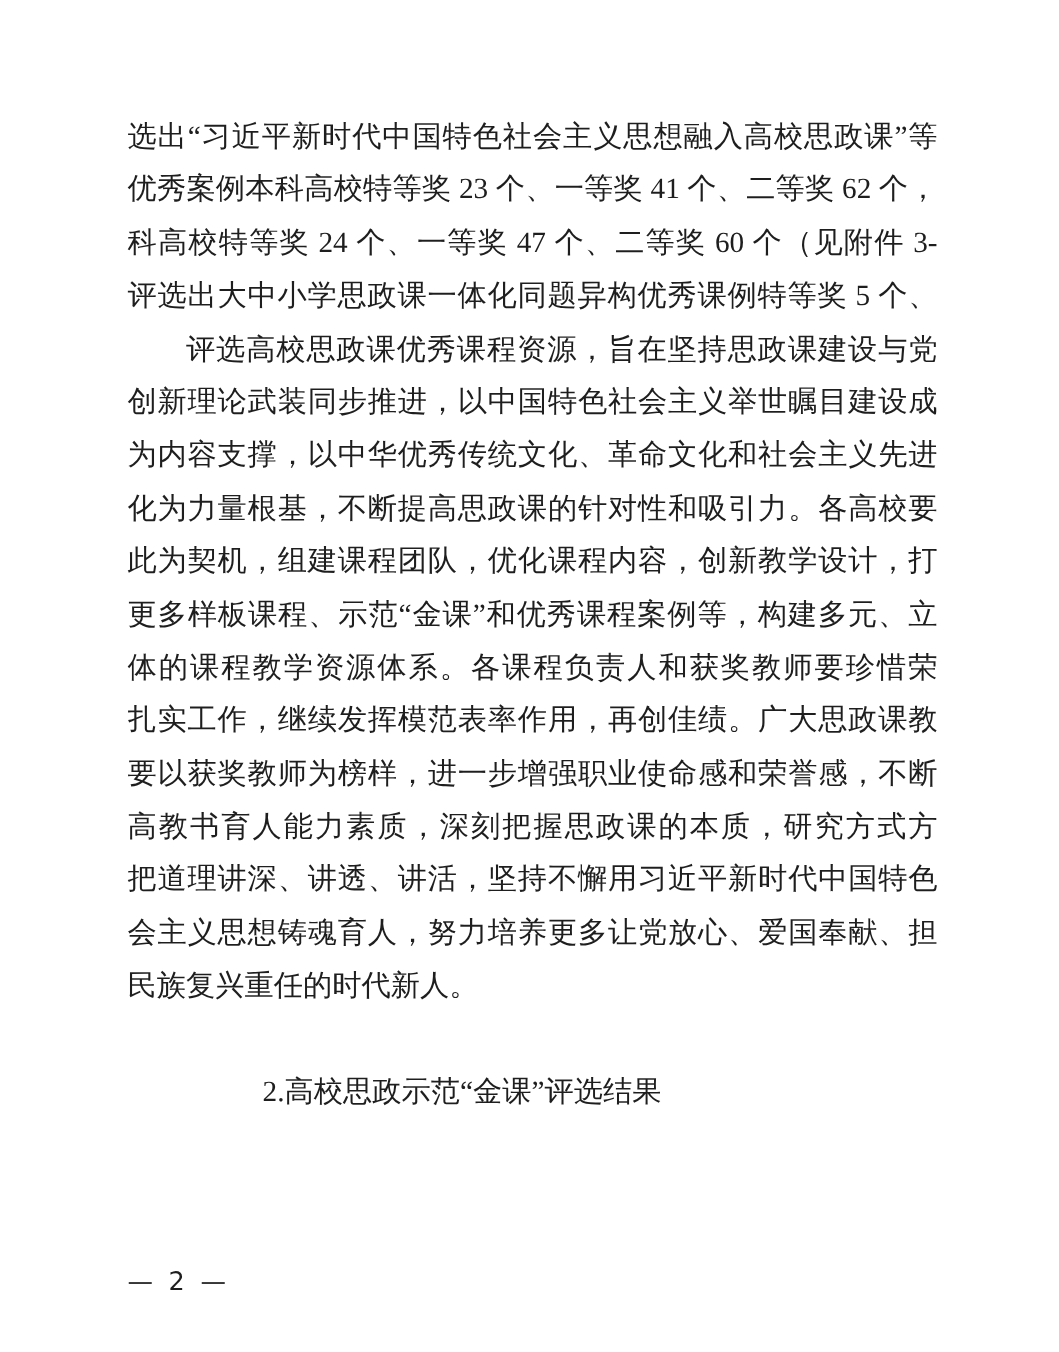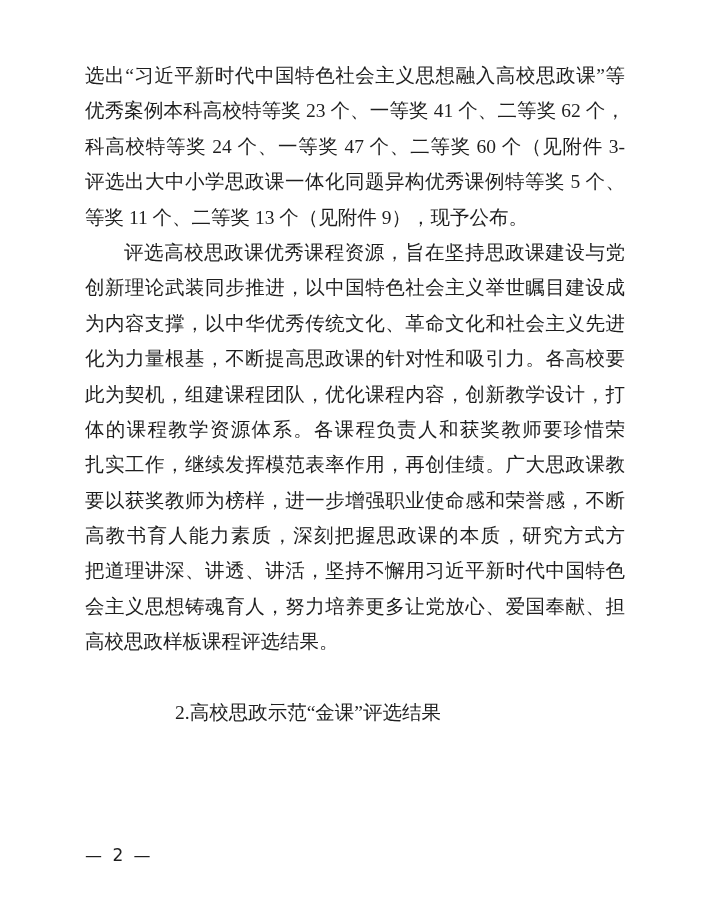--- a/index.html
+++ b/index.html
@@ -12,21 +12,21 @@
     width: 706px;
     height: 901px;
     background: #ffffff;
     overflow: hidden;
     font-family: "Liberation Serif", serif;
     color: #1e1e1e;
   }
   .text-block {
     position: absolute;
     left: 85px;
-    top: 58px;
+    top: 74px;
     width: 540px;
     font-size: 19.5px;
     line-height: 35.4px;
     letter-spacing: 0;
   }
   .ln {
     height: 35.4px;
     text-align: justify;
     text-align-last: justify;
     overflow: hidden;
@@ -65,33 +65,33 @@
 </head>
 <body>
 
 <div class="page">
 
   <div class="text-block">
     <div class="ln">选出“习近平新时代中国特色社会主义思想融入高校思政课”等</div>
     <div class="ln">优秀案例本科高校特等奖 23 个、一等奖 41 个、二等奖 62 个，专</div>
     <div class="ln">科高校特等奖 24 个、一等奖 47 个、二等奖 60 个（见附件 3-8）；</div>
     <div class="ln">评选出大中小学思政课一体化同题异构优秀课例特等奖 5 个、一</div>
-    <div class="ln end">等奖 11 个、二等奖 13 个（见附件 9），现予公布。</div>
     <div class="ln ind">评选高校思政课优秀课程资源，旨在坚持思政课建设与党的</div>
     <div class="ln">创新理论武装同步推进，以中国特色社会主义举世瞩目建设成就</div>
     <div class="ln">为内容支撑，以中华优秀传统文化、革命文化和社会主义先进文</div>
     <div class="ln">化为力量根基，不断提高思政课的针对性和吸引力。各高校要以</div>
     <div class="ln">此为契机，组建课程团队，优化课程内容，创新教学设计，打造</div>
+    <div class="ln">更多样板课程、示范“金课”和优秀课程案例等，构建多元、立</div>
     <div class="ln">体的课程教学资源体系。各课程负责人和获奖教师要珍惜荣誉，</div>
     <div class="ln">扎实工作，继续发挥模范表率作用，再创佳绩。广大思政课教师</div>
     <div class="ln">要以获奖教师为榜样，进一步增强职业使命感和荣誉感，不断提</div>
     <div class="ln">高教书育人能力素质，深刻把握思政课的本质，研究方式方法，</div>
     <div class="ln">把道理讲深、讲透、讲活，坚持不懈用习近平新时代中国特色社</div>
     <div class="ln">会主义思想铸魂育人，努力培养更多让党放心、爱国奉献、担当</div>
-    <div class="ln end">高校思政样板课程评选结果。</div>
+    <div class="ln end">民族复兴重任的时代新人。</div>
 
     <div class="blank-line"></div>
 
     <div class="ln att-item">
       <span>2.高校思政示范“金课”评选结果</span>
     </div>
   </div>
 
   <div class="footer">— 2 —</div>
 

